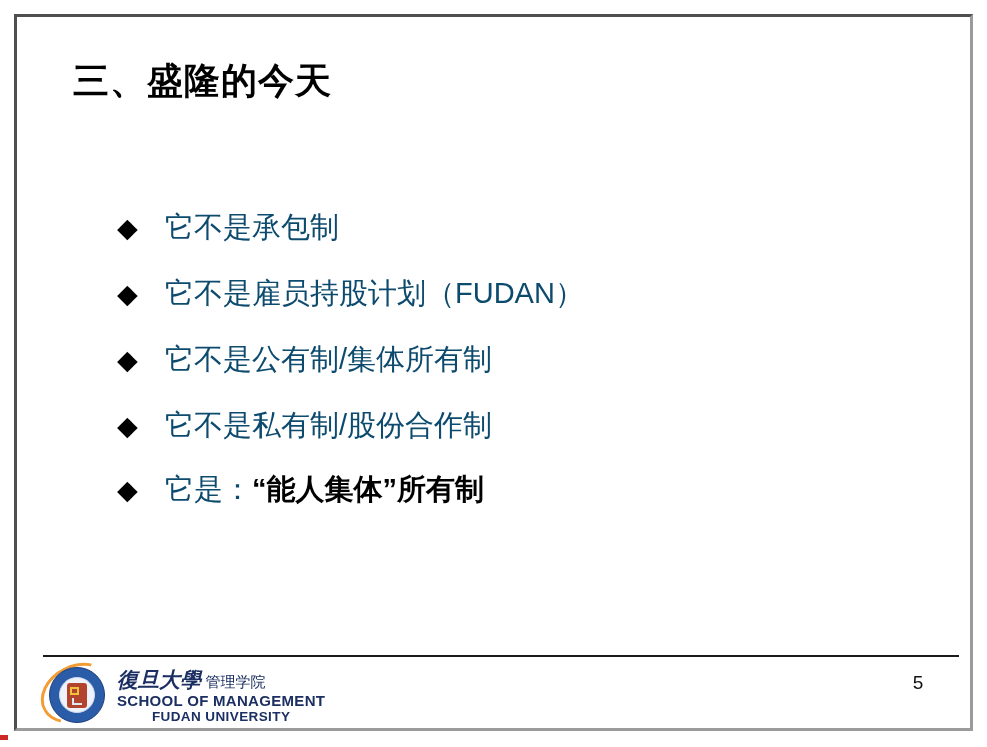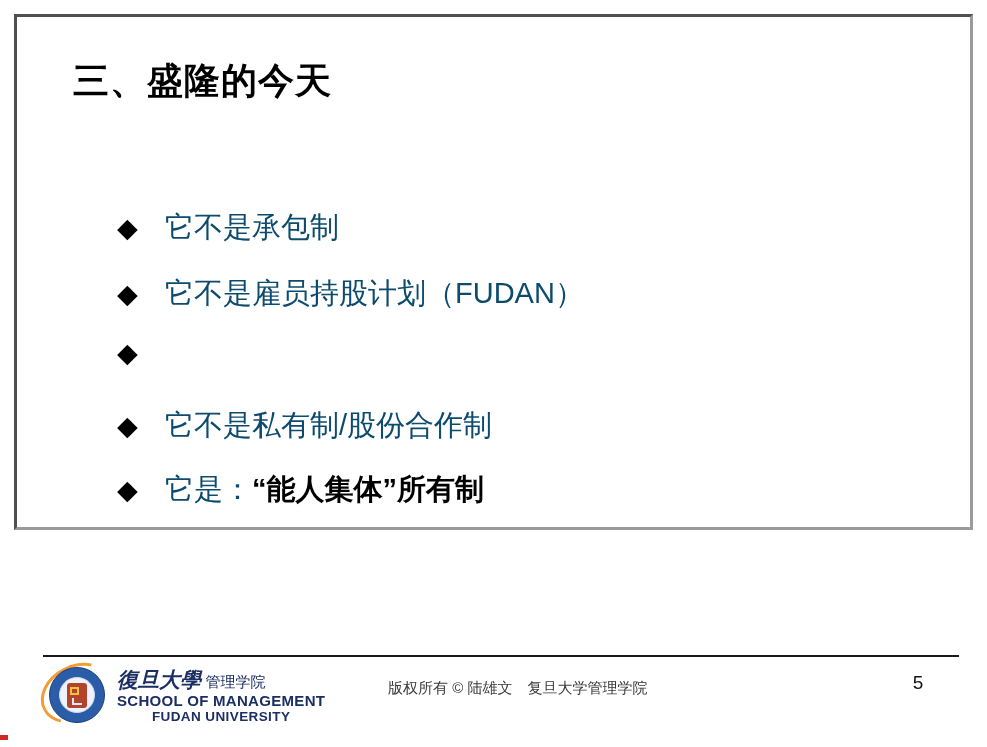--- a/index.html
+++ b/index.html
@@ -6,21 +6,21 @@
   html, body {
     width: 987px; height: 747px;
     background: #ffffff;
     font-family: "Liberation Sans", sans-serif;
     overflow: hidden;
     position: relative;
   }
   .slide {
     position: absolute;
     left: 14px; top: 14px;
-    width: 959px; height: 516px;
+    width: 959px; height: 717px;
     background: #ffffff;
     border: 3px solid;
     border-color: #4f4f4f #9b9b9b #9b9b9b #4f4f4f;
   }
   .section-title {
     position: absolute;
     left: 56px; top: 40px;
     font-size: 36px;
     font-weight: 600;
     color: #000000;
@@ -192,20 +192,21 @@
   </div>
 
   <div class="bullet-item b2">
     <span class="diamond">◆</span>
     <span class="btext">它不是雇员持股计划（FUDAN）</span>
     <span class="btext-bold"></span>
   </div>
 
   <div class="bullet-item b3">
     <span class="diamond">◆</span>
+    <span class="btext">它不是公有制/集体所有制</span>
     <span class="btext-bold"></span>
   </div>
 
   <div class="bullet-item b4">
     <span class="diamond">◆</span>
     <span class="btext">它不是私有制/股份合作制</span>
     <span class="btext-bold"></span>
   </div>
 
   <div class="bullet-item b5">
@@ -227,19 +228,18 @@
 
   <div class="logo-text">
     <div>
       <span class="logo-cn-script">復旦大學</span>
       <span class="logo-cn-regular">管理学院</span>
     </div>
     <div class="logo-en1">SCHOOL OF MANAGEMENT</div>
     <div class="logo-en2">FUDAN UNIVERSITY</div>
   </div>
 
-  <div class="copyright">版权所有 © 陆雄文　复旦大学管理学院</div>
 
   <div class="page-number">5</div>
 
 </div>
 
 <div class="red-artifact"></div>
 
 </body></html>

